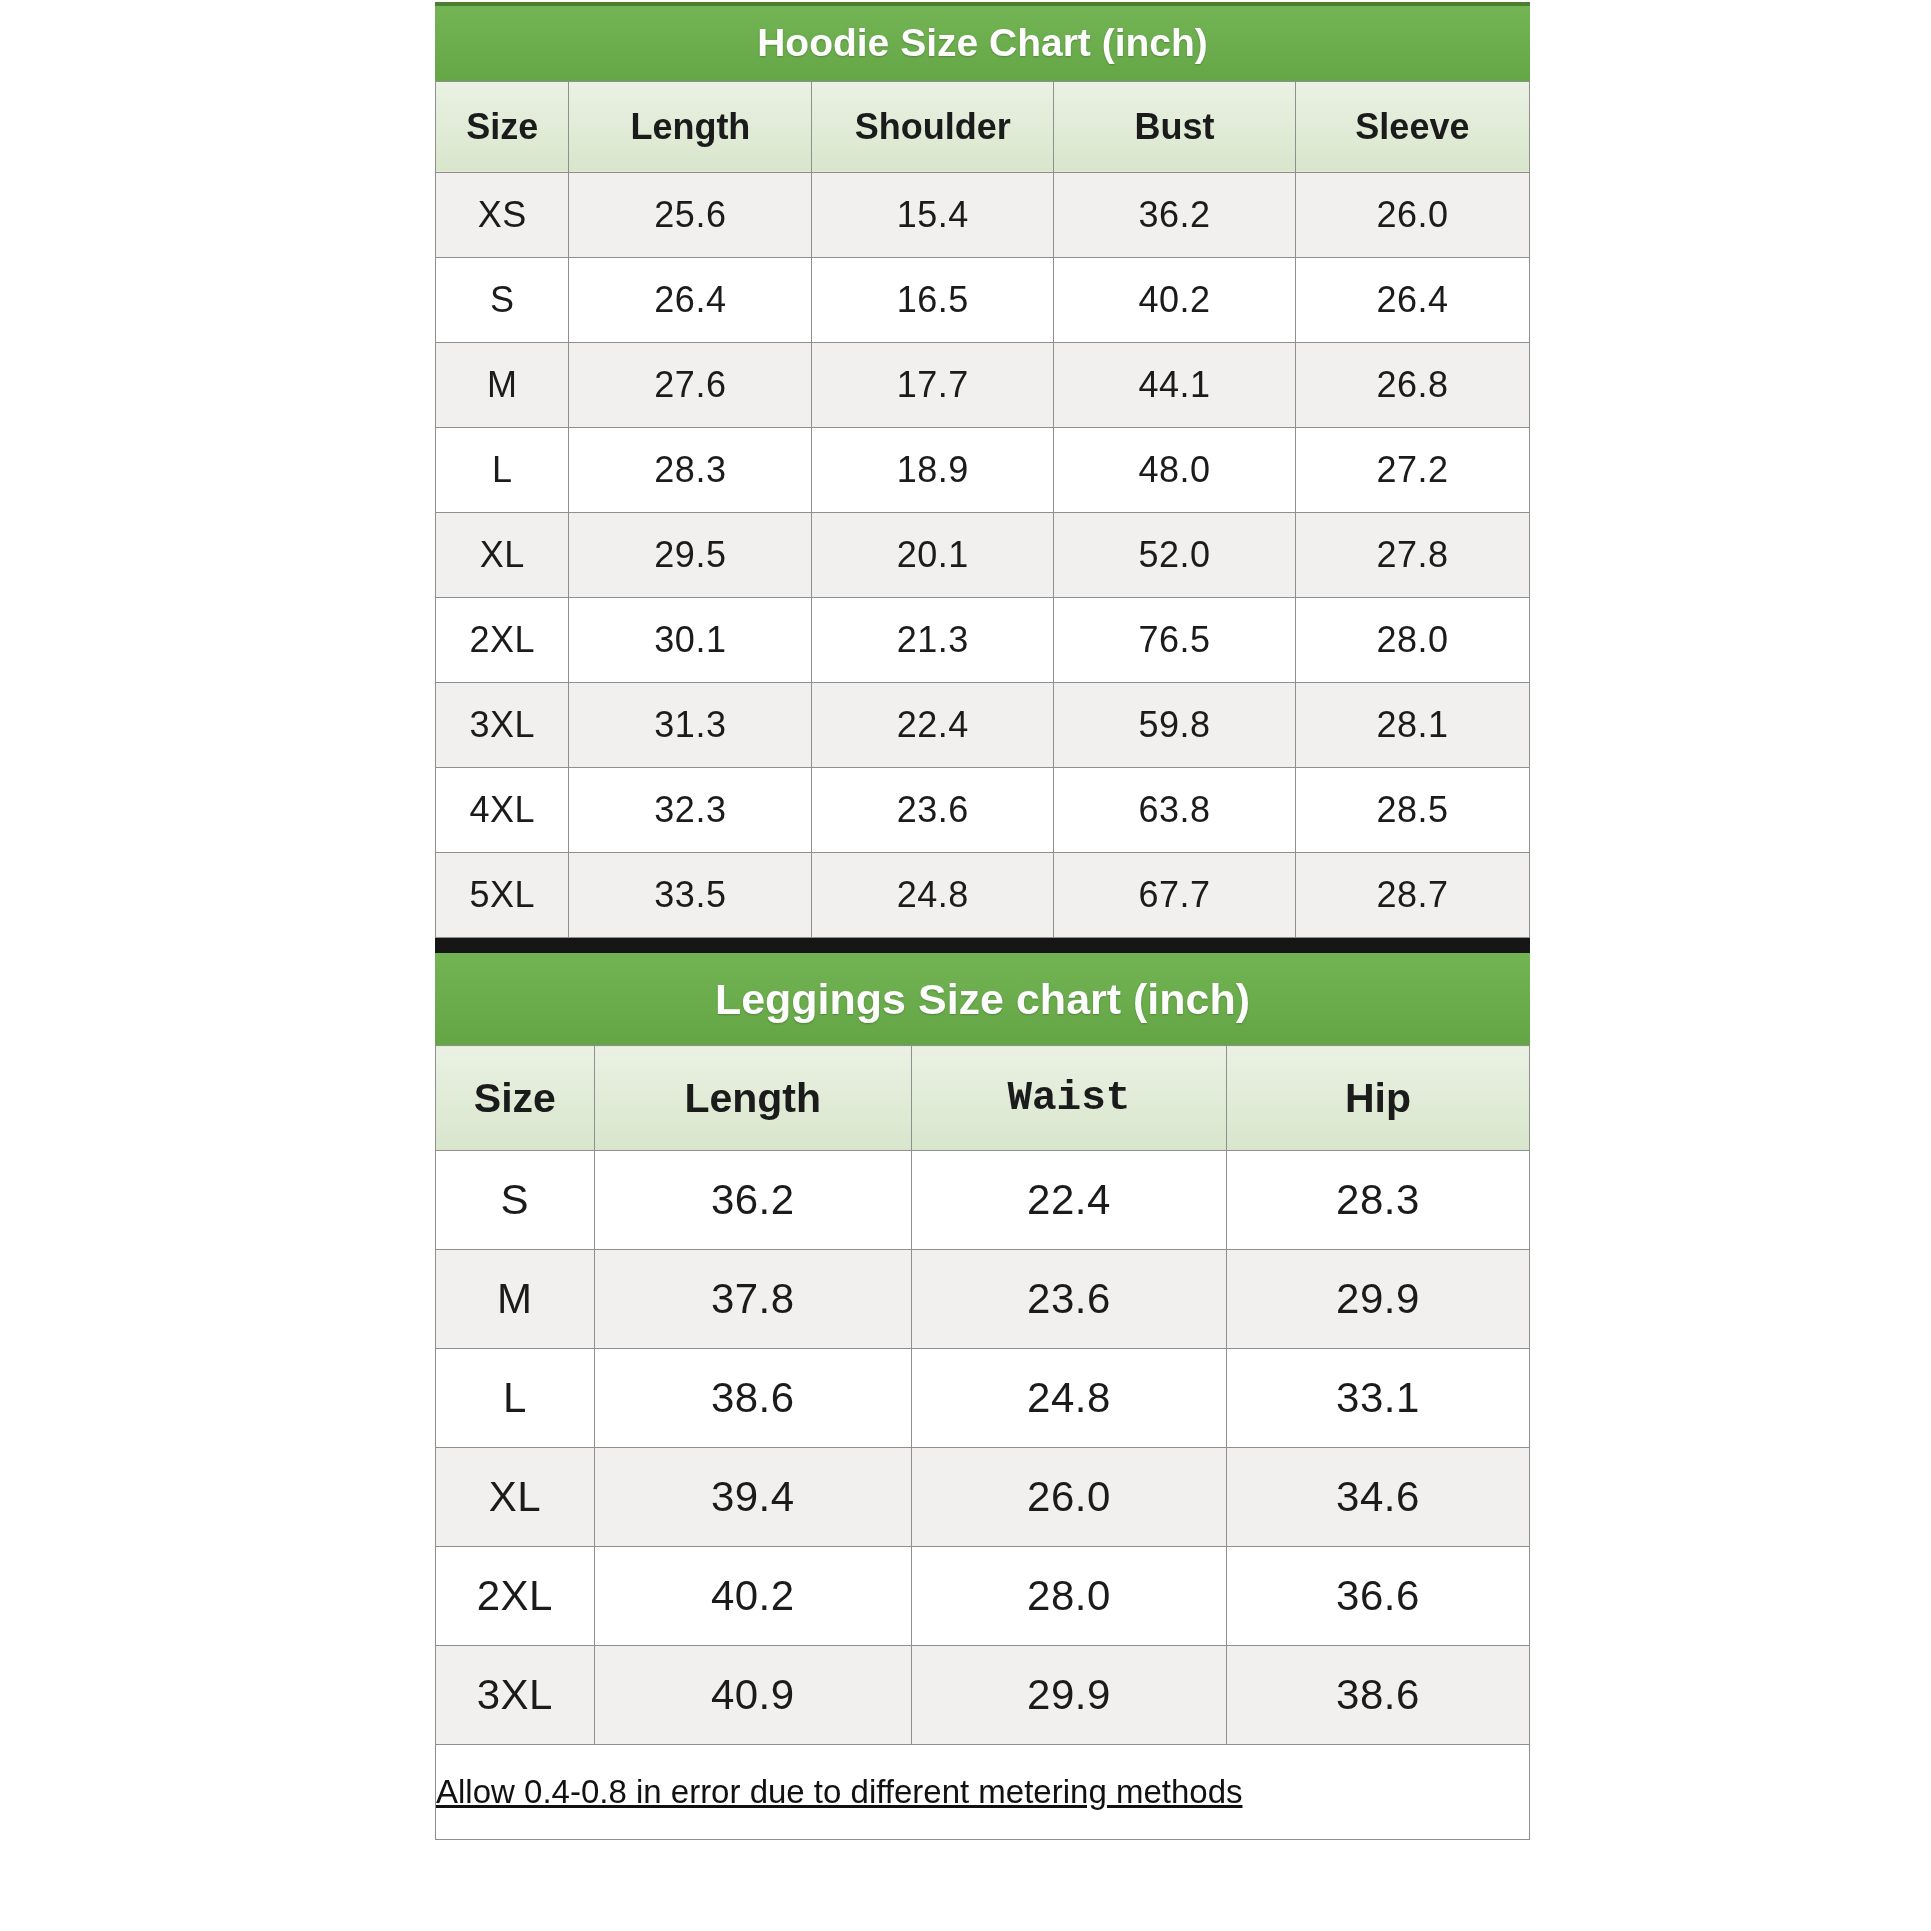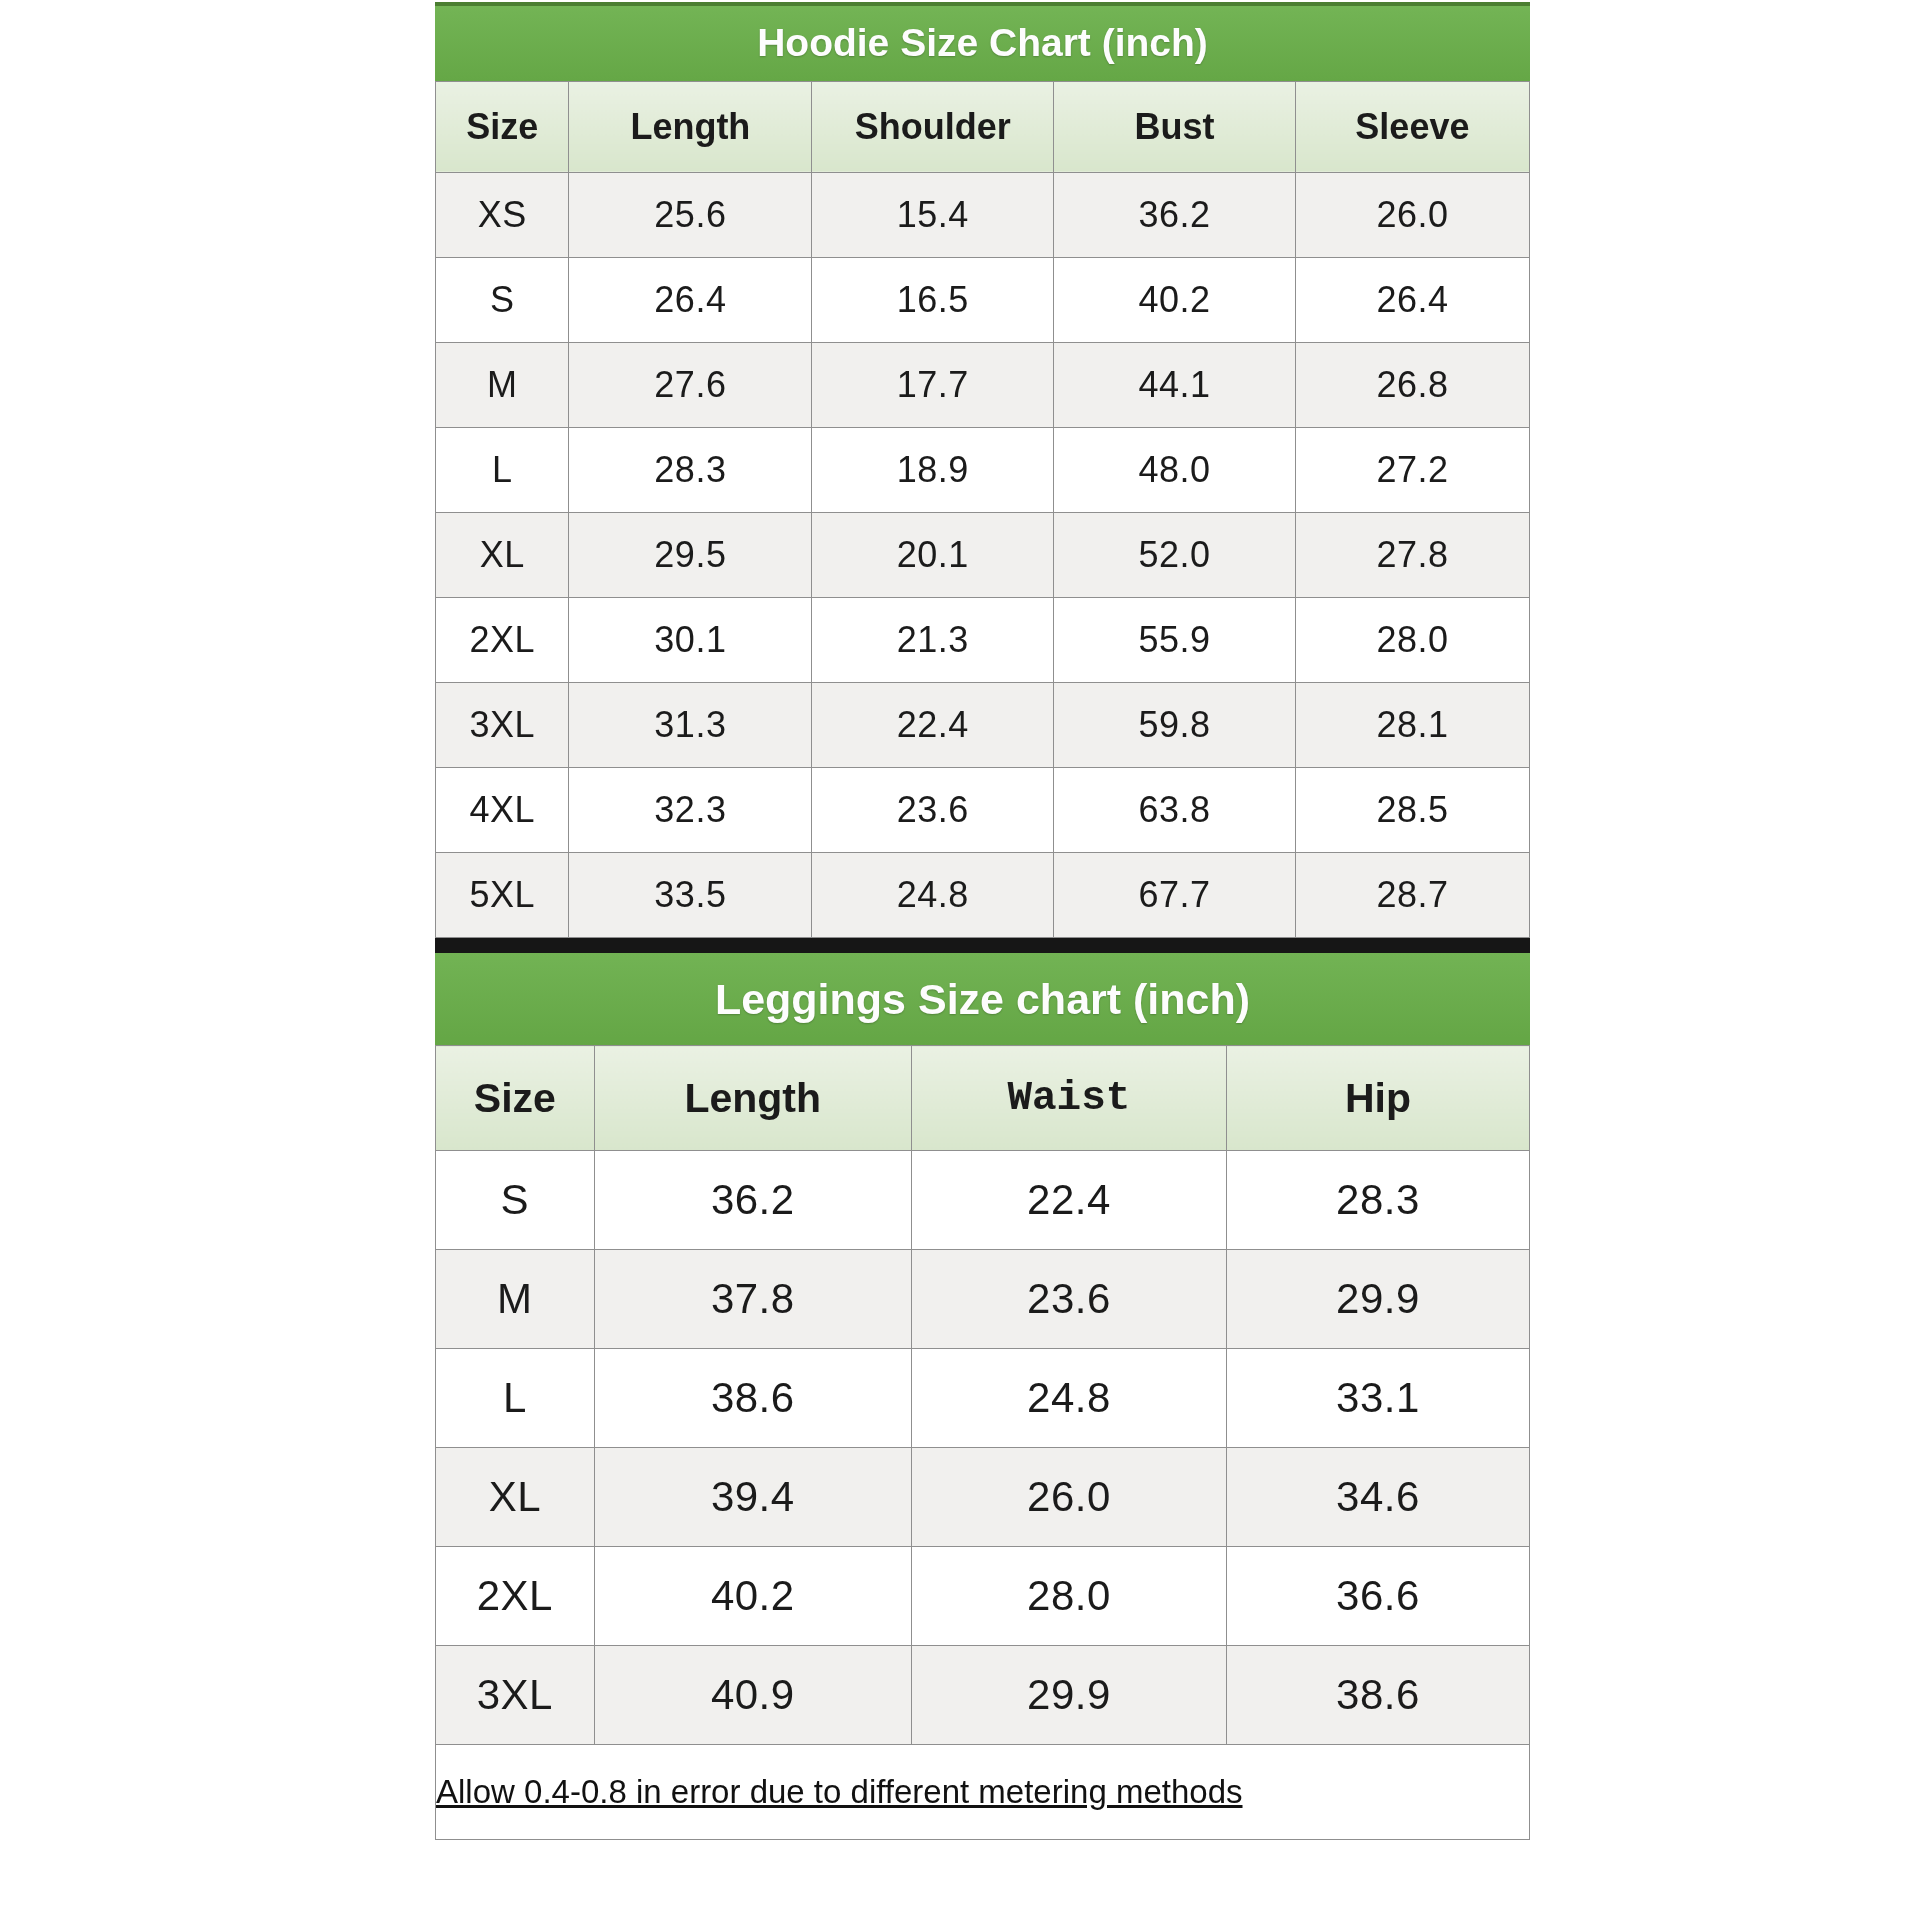--- a/index.html
+++ b/index.html
@@ -145,21 +145,21 @@
             <td>XL</td>
             <td>29.5</td>
             <td>20.1</td>
             <td>52.0</td>
             <td>27.8</td>
           </tr>
           <tr class="data">
             <td>2XL</td>
             <td>30.1</td>
             <td>21.3</td>
-            <td>55.9</td>
+            <td>76.5</td>
             <td>28.0</td>
           </tr>
           <tr class="data">
             <td>3XL</td>
             <td>31.3</td>
             <td>22.4</td>
             <td>59.8</td>
             <td>28.1</td>
           </tr>
           <tr class="data">

